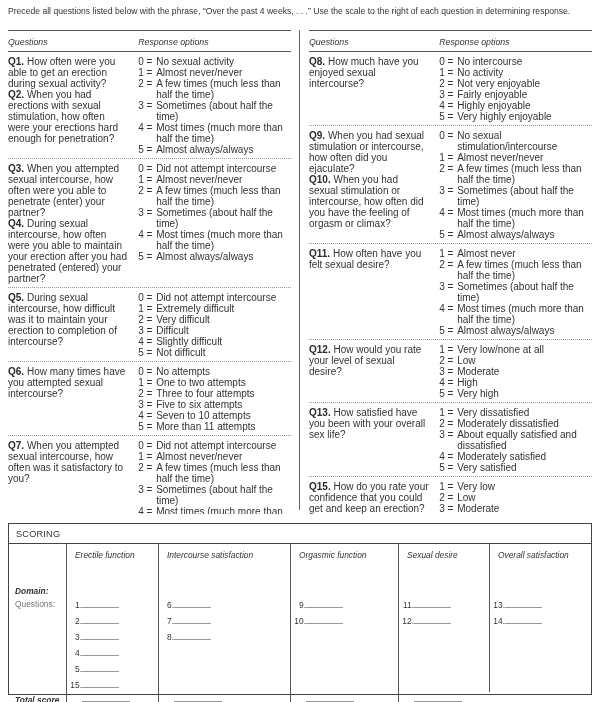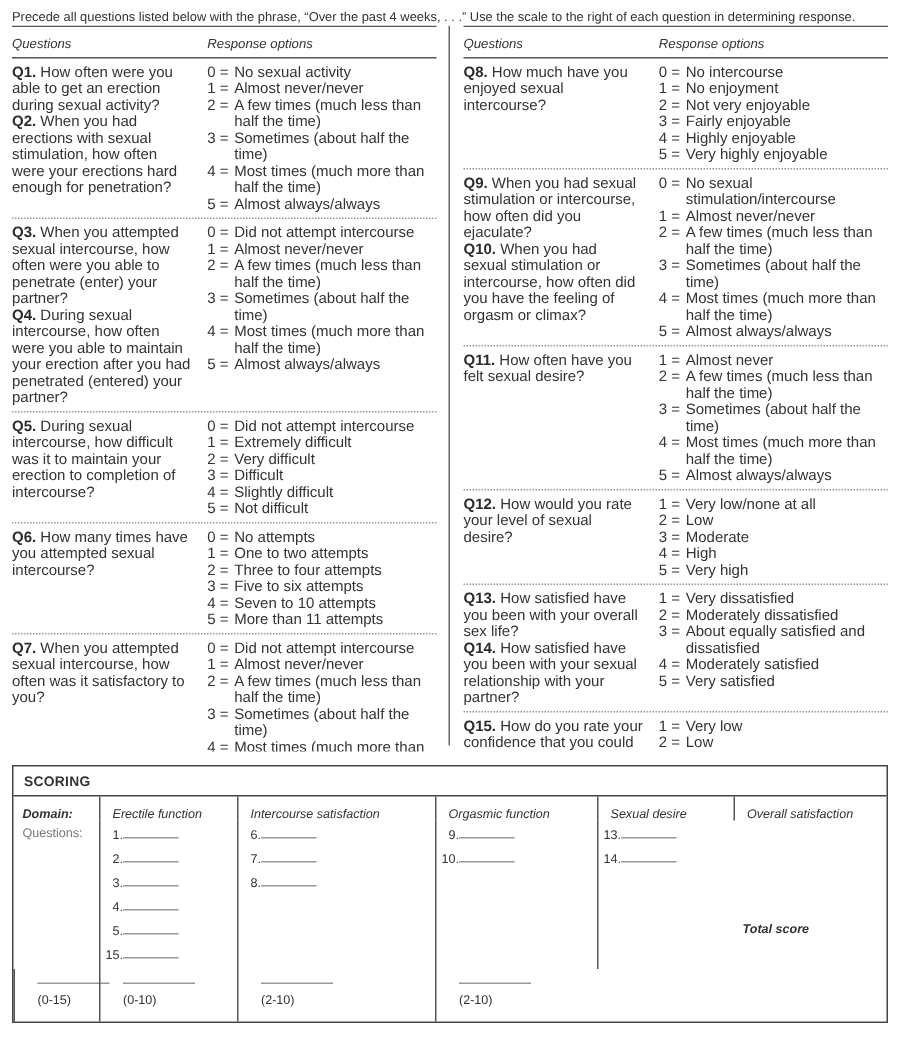--- a/index.html
+++ b/index.html
@@ -4,21 +4,21 @@
 <style>
   * { margin:0; padding:0; box-sizing:border-box; }
   html,body { background:#fff; }
   body {
     width:600px; height:702px;
     font-family:"Liberation Sans", sans-serif;
     color:#333; overflow:hidden;
   }
   .instruction {
     font-size:8.6px; line-height:11px;
-    padding:6px 8px 0 8px; 
+    padding:6px 8px 0 8px; margin-bottom:13px;
   }
   .columns {
     position:relative; display:flex; gap:18px;
     margin:0 8px; height:484px; overflow:hidden;justify-content:space-between;
   }
   .col { flex:1; min-width:0; }
   .v-divider {
     position:absolute; left:291px; top:0; width:1px; height:480px; background:#666;
   }
   .col-head {
@@ -36,31 +36,31 @@
   .q-num { font-weight:700; color:#2b2b2b; }
   .opt { display:flex; }
   .opt-num { width:18px; flex:none; }
   .opt-text { flex:1; }
 
   .scoring {
     margin:9px 8px 0 8px; border:1px solid #444; height:172px;
     display:flex; flex-direction:column;
   }
   .sc-title {
-    font-weight:700; font-size:9.2px; letter-spacing:.2px;
+    font-weight:400; font-size:9.2px; letter-spacing:.2px;
     padding:5px 0 4px 7px; border-bottom:1px solid #444;
   }
   .sc-grid {
     display:grid;
     grid-template-columns:57px 92px 132px 108px 91px 1fr;
     grid-template-rows:auto 1fr auto;
     flex:1; font-size:8.4px;
   }
   .sc-grid .bl { border-left:1px solid #555; }
-  .sc-domain { font-weight:700; font-style:italic; padding:6px 0 0 6px; }
+  .sc-domain { font-weight:700; font-style:italic; padding:6px 0 0 6px;margin-top:36px; }
   .sc-head   { font-weight:400; font-style:italic; padding:6px 0 0 8px; }
   .sc-questions { color:#777; padding-left:6px; line-height:16px; }
   .sc-items { padding-left:2px; }
   .sc-item  { height:16px; line-height:16px; white-space:nowrap; }
   .it-num { display:inline-block; width:13px; text-align:right; }
   .it-line { display:inline-block; width:37px; height:12px; border-bottom:1px solid #999; vertical-align:baseline; }
   .sc-total {
     font-style:italic; display:flex; flex-direction:column;
     justify-content:flex-end; padding:0 0 22px 6px; line-height:10px;font-weight:bold;
   }
@@ -252,21 +252,21 @@
           <div class="q-cell">
             <p class="q-text"><span class="q-num">Q8. </span>How much have you enjoyed sexual intercourse?</p>
           </div>
           <div class="opts-cell">
             <div class="opt">
               <span class="opt-num">0 =</span>
               <span class="opt-text">No intercourse</span>
             </div>
             <div class="opt">
               <span class="opt-num">1 =</span>
-              <span class="opt-text">No enjoyment</span>
+              <span class="opt-text">No activity</span>
             </div>
             <div class="opt">
               <span class="opt-num">2 =</span>
               <span class="opt-text">Not very enjoyable</span>
             </div>
             <div class="opt">
               <span class="opt-num">3 =</span>
               <span class="opt-text">Fairly enjoyable</span>
             </div>
             <div class="opt">
@@ -361,21 +361,20 @@
             </div>
             <div class="opt">
               <span class="opt-num">5 =</span>
               <span class="opt-text">Very high</span>
             </div>
           </div>
         </div>
         <div class="block">
           <div class="q-cell">
             <p class="q-text"><span class="q-num">Q13. </span>How satisfied have you been with your overall sex life?</p>
-            <p class="q-text"><span class="q-num">Q14. </span>How satisfied have you been with your sexual relationship with your partner?</p>
           </div>
           <div class="opts-cell">
             <div class="opt">
               <span class="opt-num">1 =</span>
               <span class="opt-text">Very dissatisfied</span>
             </div>
             <div class="opt">
               <span class="opt-num">2 =</span>
               <span class="opt-text">Moderately dissatisfied</span>
             </div>
@@ -446,20 +445,24 @@
       <div class="sc-items bl">
         <div class="sc-item"><span class="it-num">6.</span><span class="it-line"></span></div>
         <div class="sc-item"><span class="it-num">7.</span><span class="it-line"></span></div>
         <div class="sc-item"><span class="it-num">8.</span><span class="it-line"></span></div>
       </div>
       <div class="sc-items bl">
         <div class="sc-item"><span class="it-num">9.</span><span class="it-line"></span></div>
         <div class="sc-item"><span class="it-num">10.</span><span class="it-line"></span></div>
       </div>
       <div class="sc-items bl">
+        <div class="sc-item"><span class="it-num">11.</span><span class="it-line"></span></div>
+        <div class="sc-item"><span class="it-num">12.</span><span class="it-line"></span></div>
+      </div>
+      <div class="sc-items bl">
         <div class="sc-item"><span class="it-num">13.</span><span class="it-line"></span></div>
         <div class="sc-item"><span class="it-num">14.</span><span class="it-line"></span></div>
       </div>
       <div class="sc-total">Total score</div>
       <div class="sc-totcell bl">
         <div class="tot-line"></div>
         <div class="tot-range">(0-15)</div>
       </div>
       <div class="sc-totcell bl">
         <div class="tot-line"></div>

